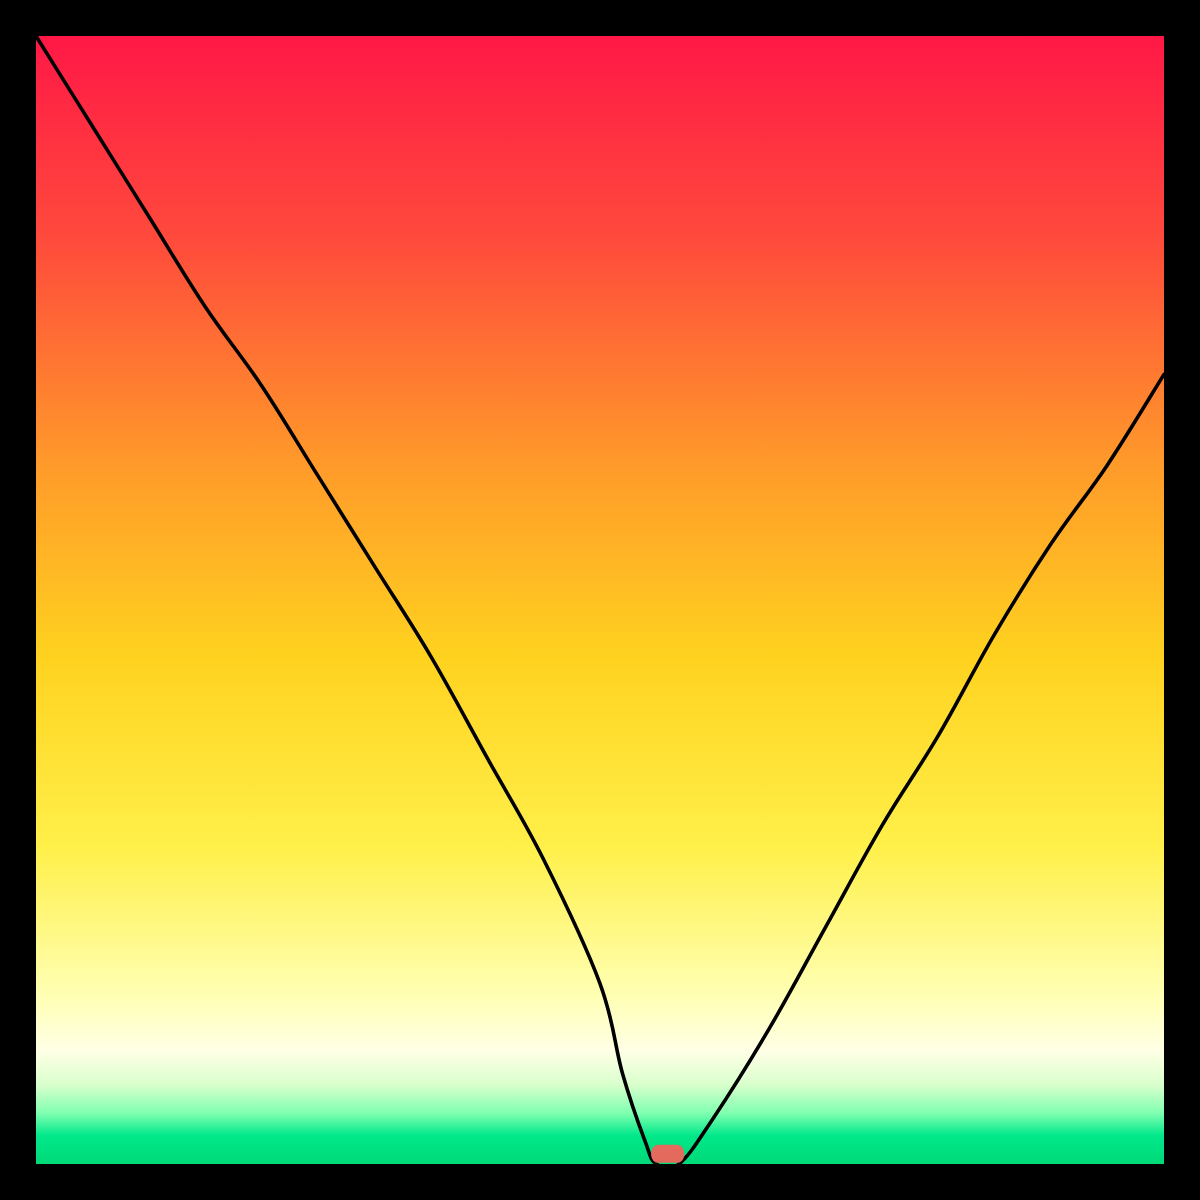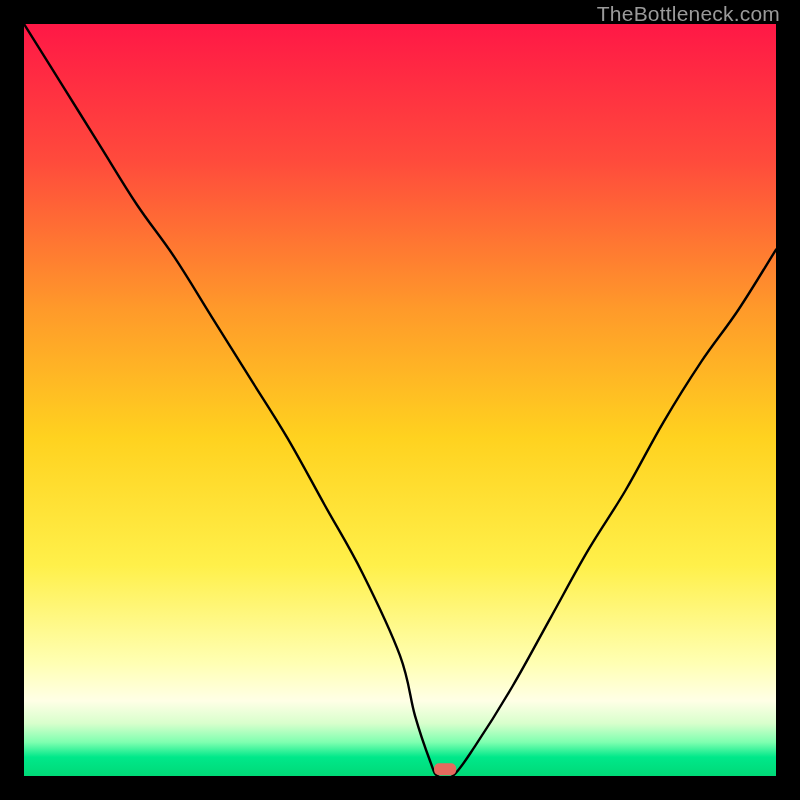--- a/index.html
+++ b/index.html
@@ -34,21 +34,20 @@
   }
   svg { display: block; }
   .marker {
     fill: #e56a5e;
   }
 </style>
 </head>
 <body>
 
 <div class="frame">
-  <div class="watermark">TheBottleneck.com</div>
 
   <svg class="plot" viewBox="0 0 752 752" preserveAspectRatio="none">
     <defs>
       <linearGradient id="bg-grad" x1="0" y1="0" x2="0" y2="1">
           <stop offset="0%" stop-color="#ff1846"></stop>
           <stop offset="18%" stop-color="#ff4a3c"></stop>
           <stop offset="38%" stop-color="#ff9a2a"></stop>
           <stop offset="55.00000000000001%" stop-color="#ffd21f"></stop>
           <stop offset="72%" stop-color="#fff04a"></stop>
           <stop offset="85%" stop-color="#ffffb3"></stop>

